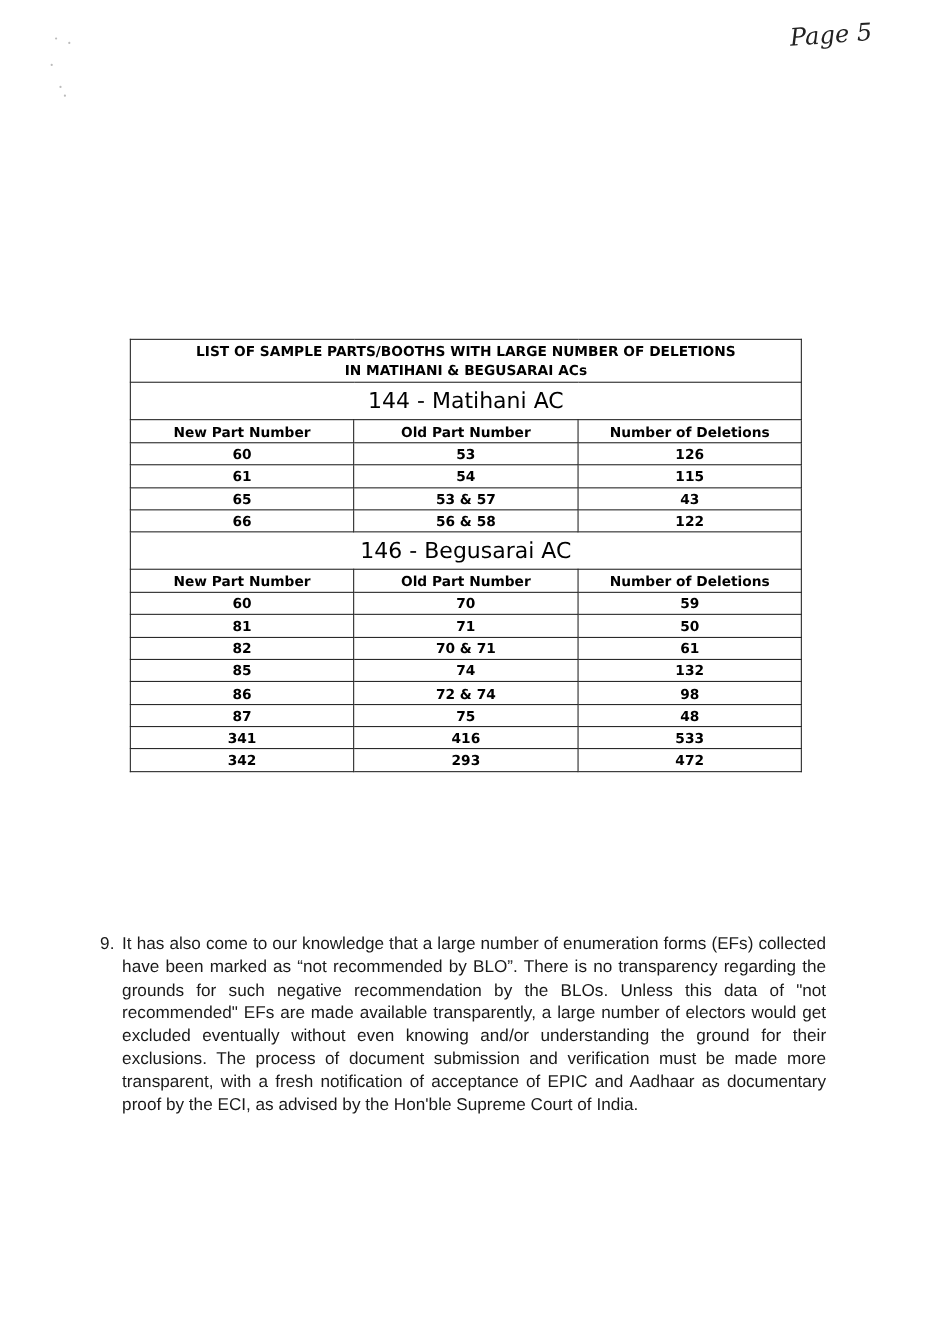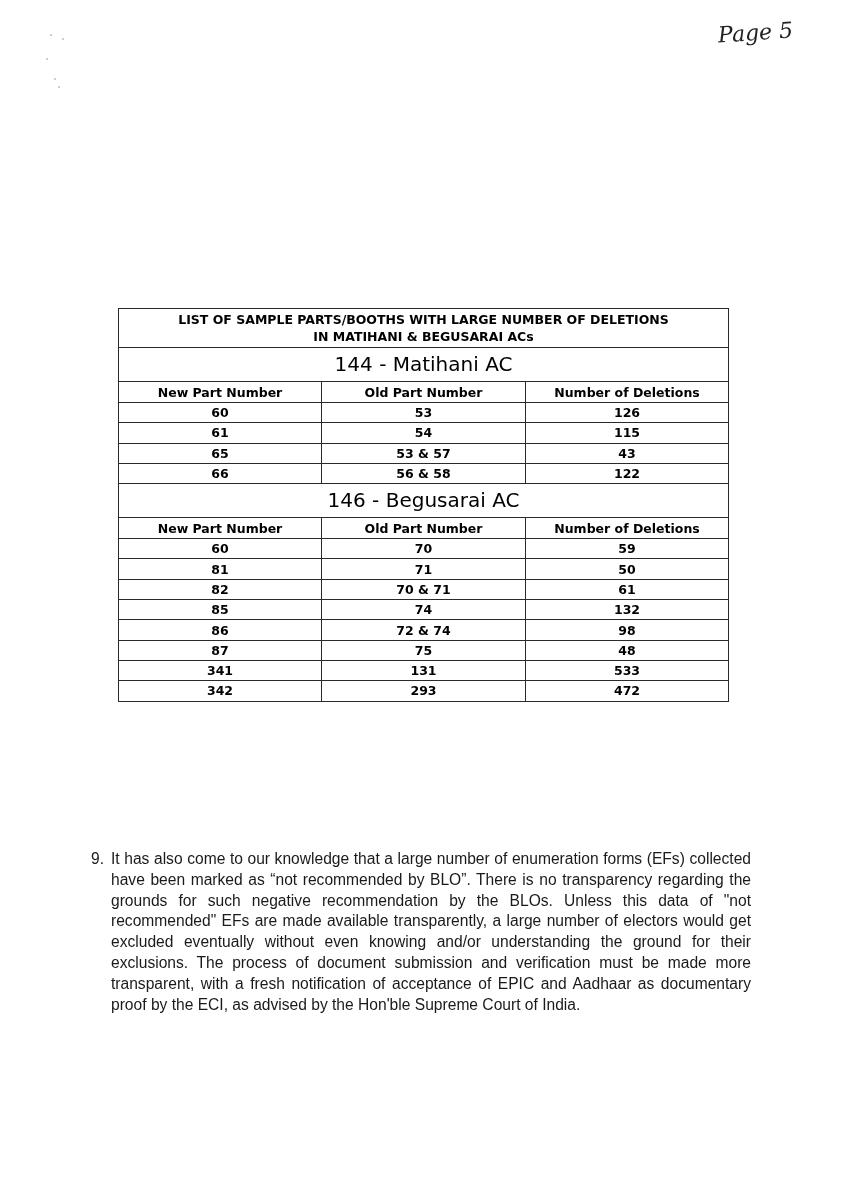--- a/index.html
+++ b/index.html
@@ -125,21 +125,21 @@
         <td>72 &amp; 74</td>
         <td>98</td>
       </tr>
       <tr class="row">
         <td>87</td>
         <td>75</td>
         <td>48</td>
       </tr>
       <tr class="row">
         <td>341</td>
-        <td>131</td>
+        <td>416</td>
         <td>533</td>
       </tr>
       <tr class="row">
         <td>342</td>
         <td>293</td>
         <td>472</td>
       </tr>
     </tbody>
 </table>
 

